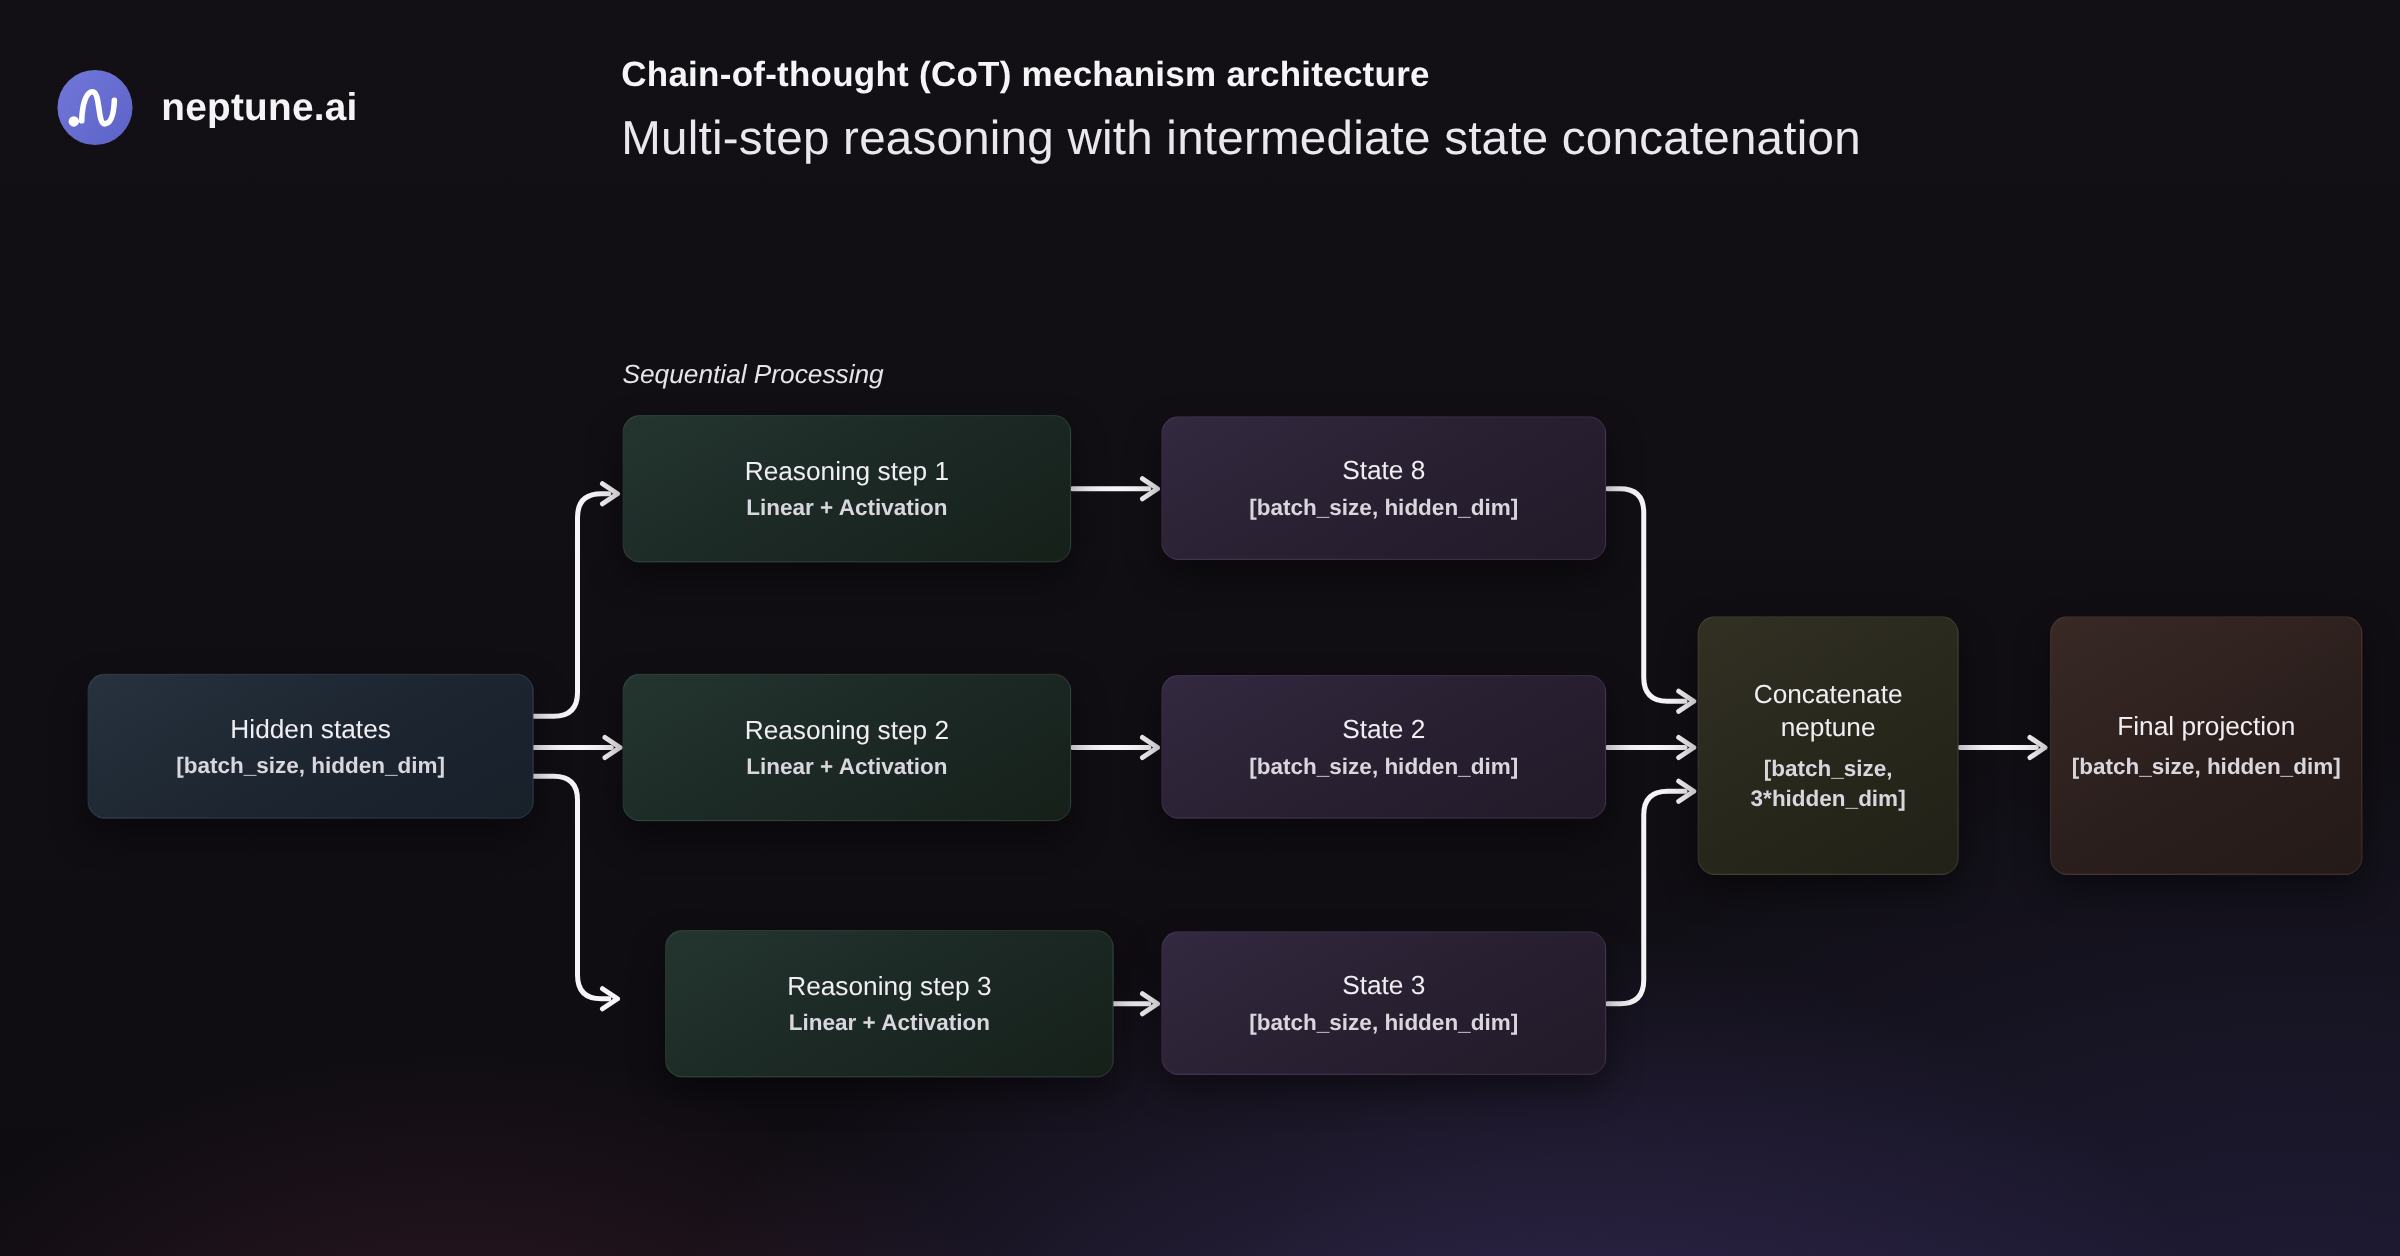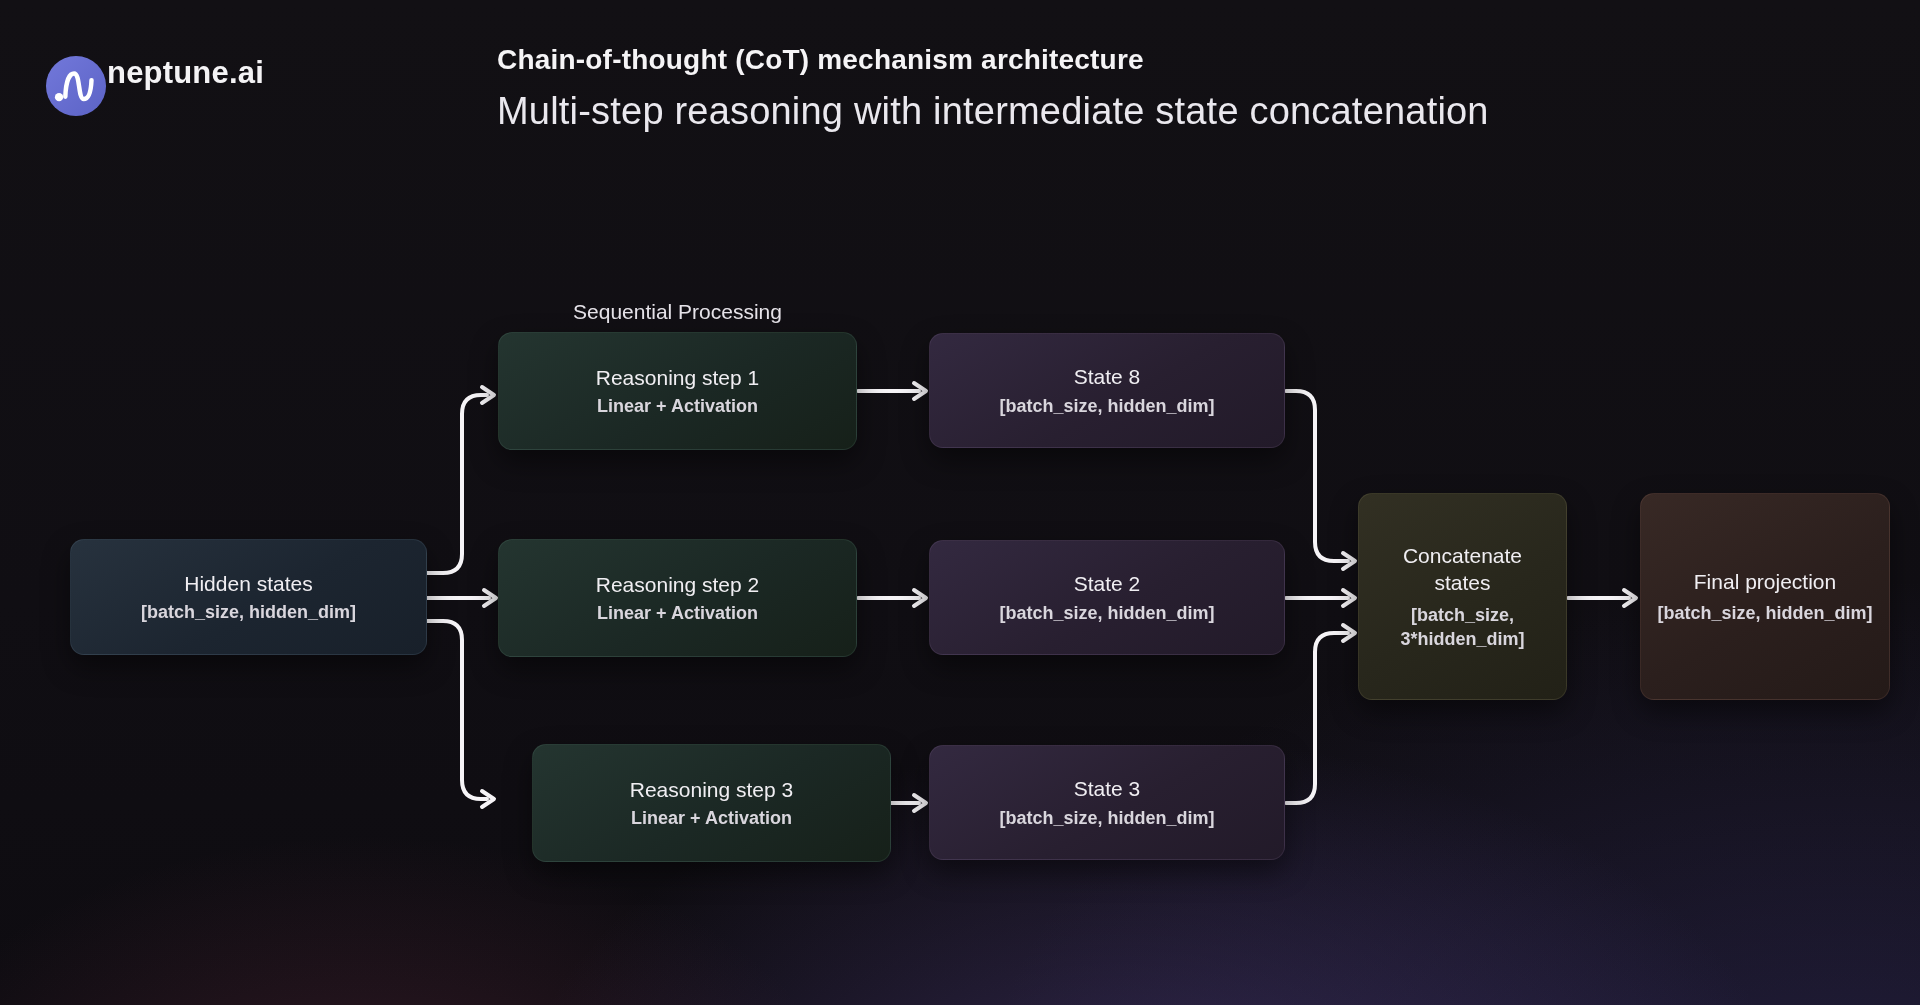--- a/index.html
+++ b/index.html
@@ -14,42 +14,41 @@
     background:
       radial-gradient(950px 600px at 60% 114%, rgba(96,76,158,0.42), rgba(96,76,158,0) 68%),
       radial-gradient(760px 500px at 19% 116%, rgba(138,58,86,0.30), rgba(138,58,86,0) 66%),
       radial-gradient(1200px 760px at 96% 112%, rgba(66,58,128,0.38), rgba(66,58,128,0) 72%),
       linear-gradient(180deg, #121014 0%, #100e13 60%, #0e0c11 100%);
   }
 
   
   .brand {
     position: absolute; left: 45px; top: 55px;
-    display: flex; align-items: flex-start; 
+    display: flex; align-items: center; gap: 22px;
   }
   .brand-logo { width: 62px; height: 62px; display: block; }
   .brand-name {
     color: #f4f3f5; font-size: 31px; font-weight: 700; letter-spacing: 0.2px;
   }
   .titles { position: absolute; left: 497px; top: 45px; }
   .page-title {
     color: #f5f4f6; font-size: 28px; font-weight: 700; letter-spacing: 0.2px;
     line-height: 1.1;
   }
   .page-subtitle {
     margin-top: 15px;
     color: #eae8ee; font-size: 38px; font-weight: 400; letter-spacing: 0.2px;
     line-height: 1.1;
   }
 
   
   .section-label {
-    position: absolute; left: 498px; top: 300px; width: 359px;
-    text-align: center;
-    color: #e6e3e9; font-size: 21px; font-weight: 400;
+    position: absolute; left: 498px; top: 288px; width: 359px;
+    color: #e6e3e9; font-size: 21px; font-weight: 400; font-style: italic;
   }
   .arrows { position: absolute; left: 0; top: 0; z-index: 1; }
   .arrows path {
     stroke: #f6f4f7; stroke-width: 4; fill: none;
     stroke-linecap: round; stroke-linejoin: round;
   }
 
   .node {
     position: absolute; z-index: 2;
     box-sizing: border-box;
@@ -188,21 +187,21 @@
     <div class="node-title">State 2</div>
     <div class="node-sub">[batch_size, hidden_dim]</div>
   </div>
 
   <div class="node node--state" style="left:929px; top:745px; width:356px; height:115px;">
     <div class="node-title">State 3</div>
     <div class="node-sub">[batch_size, hidden_dim]</div>
   </div>
 
   <div class="node node--concat node--tall" style="left:1358px; top:493px; width:209px; height:207px;">
-    <div class="node-title">Concatenate states</div>
+    <div class="node-title">Concatenate neptune</div>
     <div class="node-sub">[batch_size, 3*hidden_dim]</div>
   </div>
 
   <div class="node node--final node--tall" style="left:1640px; top:493px; width:250px; height:207px;">
     <div class="node-title">Final projection</div>
     <div class="node-sub">[batch_size, hidden_dim]</div>
   </div>
 
 </div>
 

